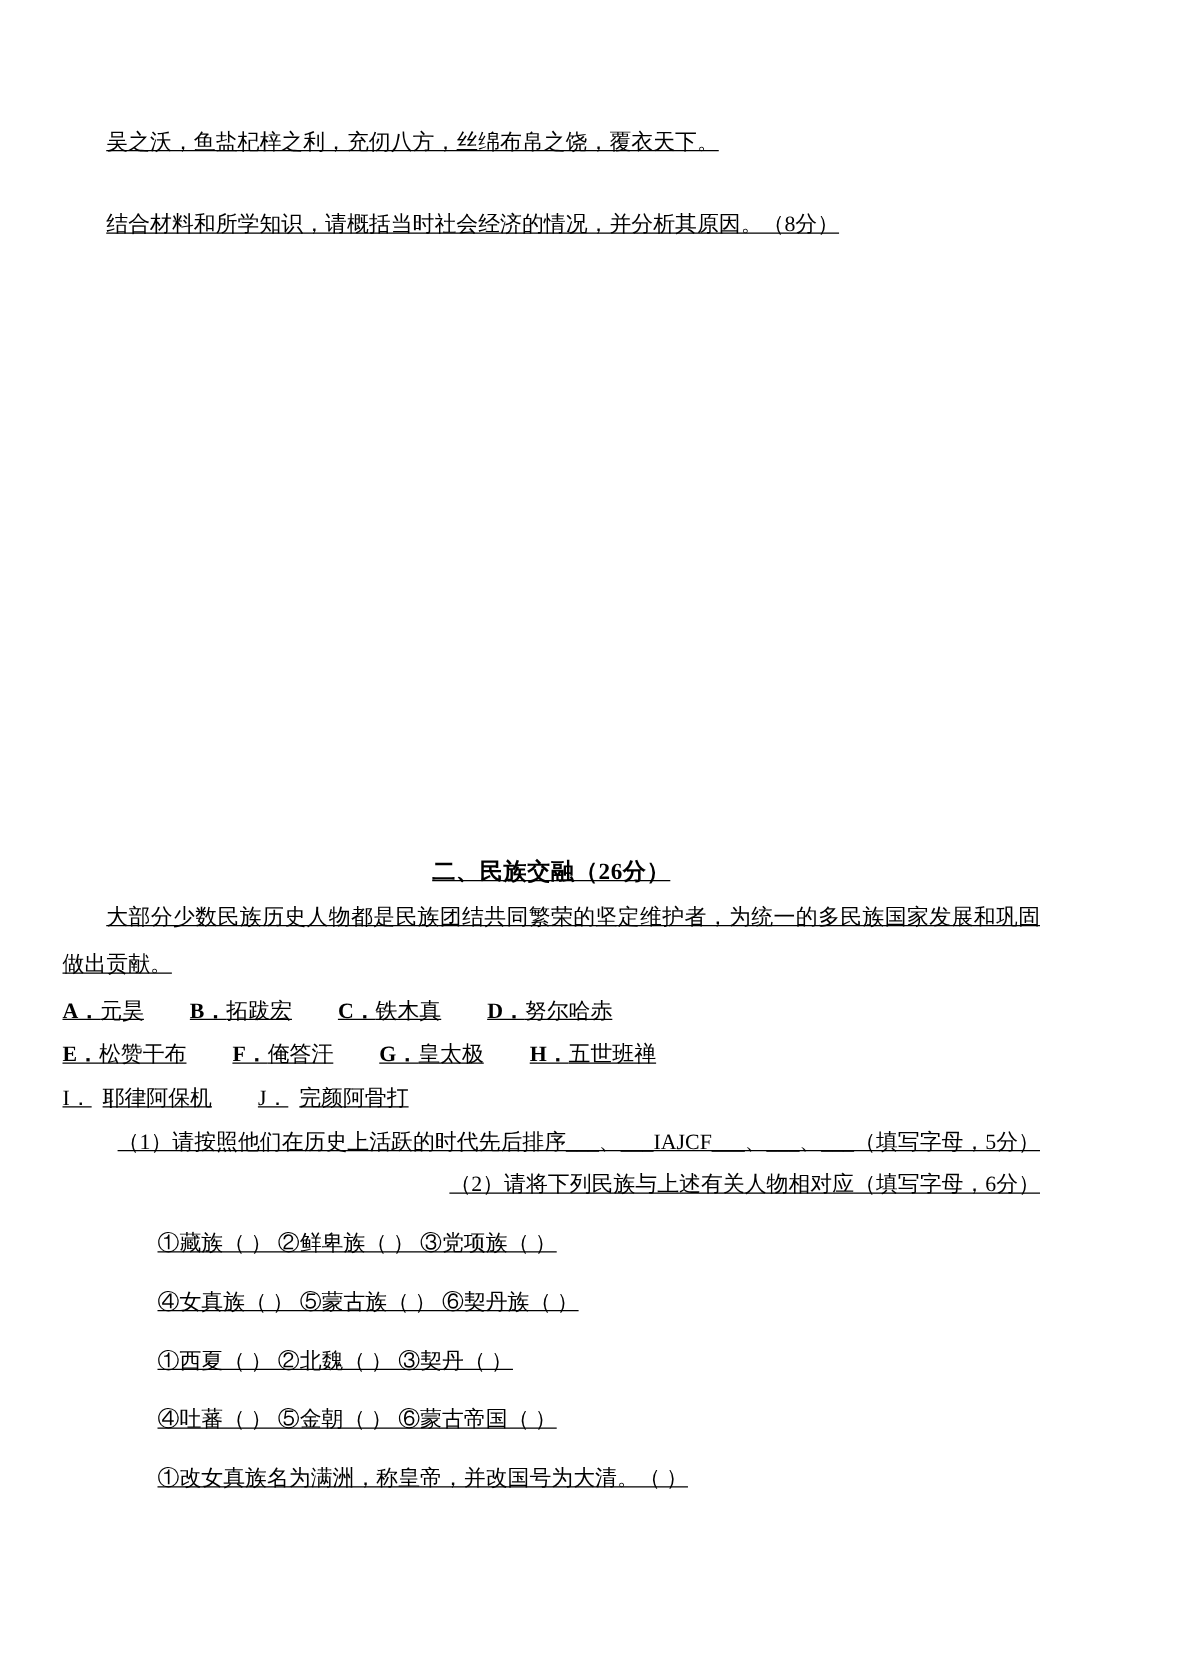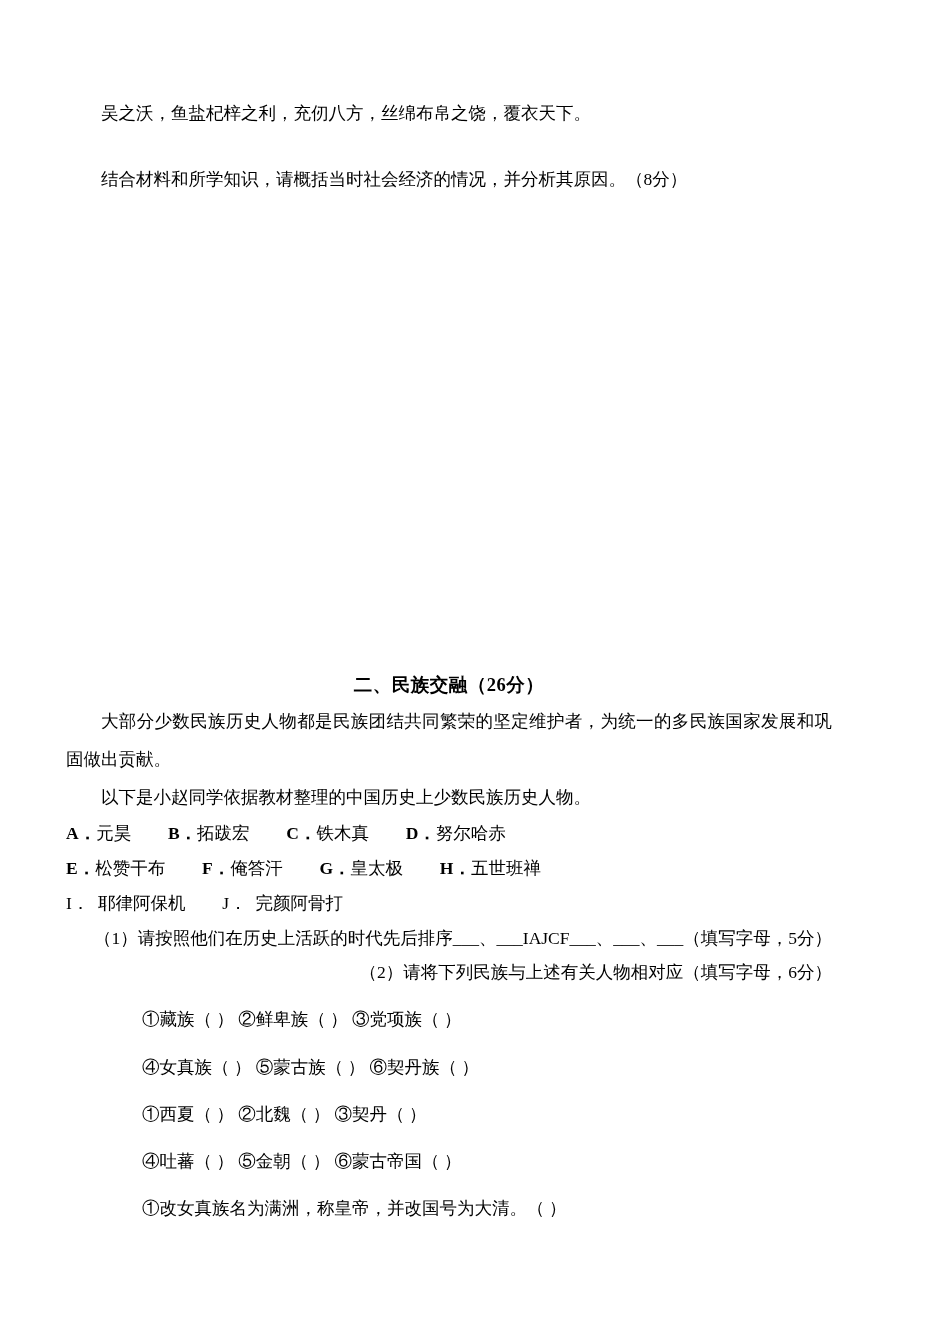--- a/index.html
+++ b/index.html
@@ -8,40 +8,41 @@
     background: #ffffff;
   }
   .page {
     position: relative;
     width: 950px;
     height: 1344px;
     background: #ffffff;
     font-family: "Liberation Serif", "DejaVu Serif", serif;
     color: #000000;
     box-sizing: border-box;
-    padding: 95px 118px 40px 66px;
+    padding: 95px 118px 40px 50px;
     overflow: hidden;
+    text-decoration: underline;
   }
   .para {
     font-size: 17.5px;
     line-height: 2.15;
     margin: 0;
     text-align: justify;
   }
   .indent-1 {
     text-indent: 2em;
   }
   .spacer-big {
     height: 470px;
   }
   .section-title {
     text-align: center;
     font-size: 18.5px;
     font-weight: bold;
-    margin: 4px 0 6px 0;
+    margin: 16px 0 6px 0;
     letter-spacing: 0.5px;
   }
   .list-line {
     font-size: 17.5px;
     line-height: 2.0;
     margin: 0;
   }
   .opt-label {
     font-weight: bold;
     font-family: "Liberation Serif", serif;
@@ -70,21 +71,20 @@
 <div class="page">
 
   <p class="para indent-1">吴之沃，鱼盐杞梓之利，充仞八方，丝绵布帛之饶，覆衣天下。</p>
   <p class="para indent-1" style="margin-top:28px;">结合材料和所学知识，请概括当时社会经济的情况，并分析其原因。（8分）</p>
 
   <div class="spacer-big"></div>
 
   <h2 class="section-title">二、民族交融（26分）</h2>
 
   <p class="para indent-1">大部分少数民族历史人物都是民族团结共同繁荣的坚定维护者，为统一的多民族国家发展和巩固做出贡献。</p>
-  <p class="para indent-1">以下是小赵同学依据教材整理的中国历史上少数民族历史人物。</p>
 
   <p class="list-line">
     <span class="opt-label">A．</span><span>元昊</span><span class="gap"></span><span class="opt-label">B．</span><span>拓跋宏</span><span class="gap"></span><span class="opt-label">C．</span><span>铁木真</span><span class="gap"></span><span class="opt-label">D．</span><span>努尔哈赤</span>
   </p>
 
   <p class="list-line">
     <span class="opt-label">E．</span><span>松赞干布</span><span class="gap"></span><span class="opt-label">F．</span><span>俺答汗</span><span class="gap"></span><span class="opt-label">G．</span><span>皇太极</span><span class="gap"></span><span class="opt-label">H．</span><span>五世班禅</span>
   </p>
 
   <p class="list-line">

